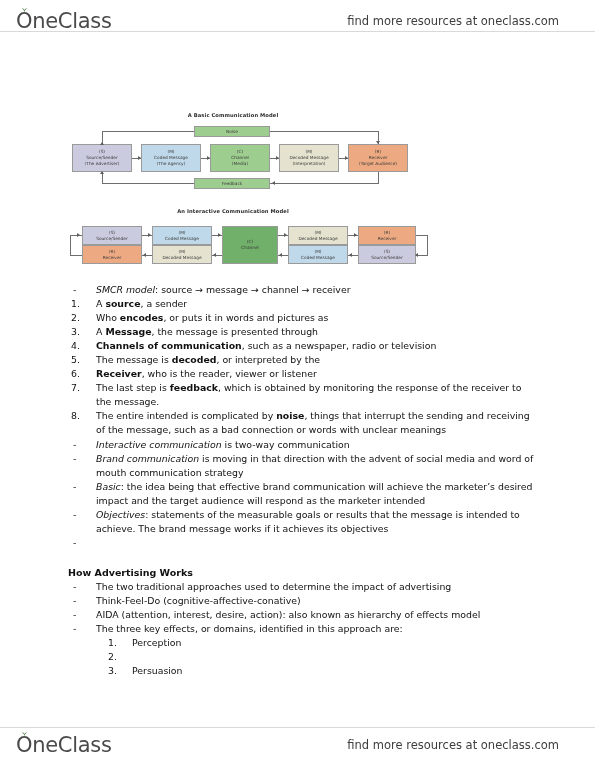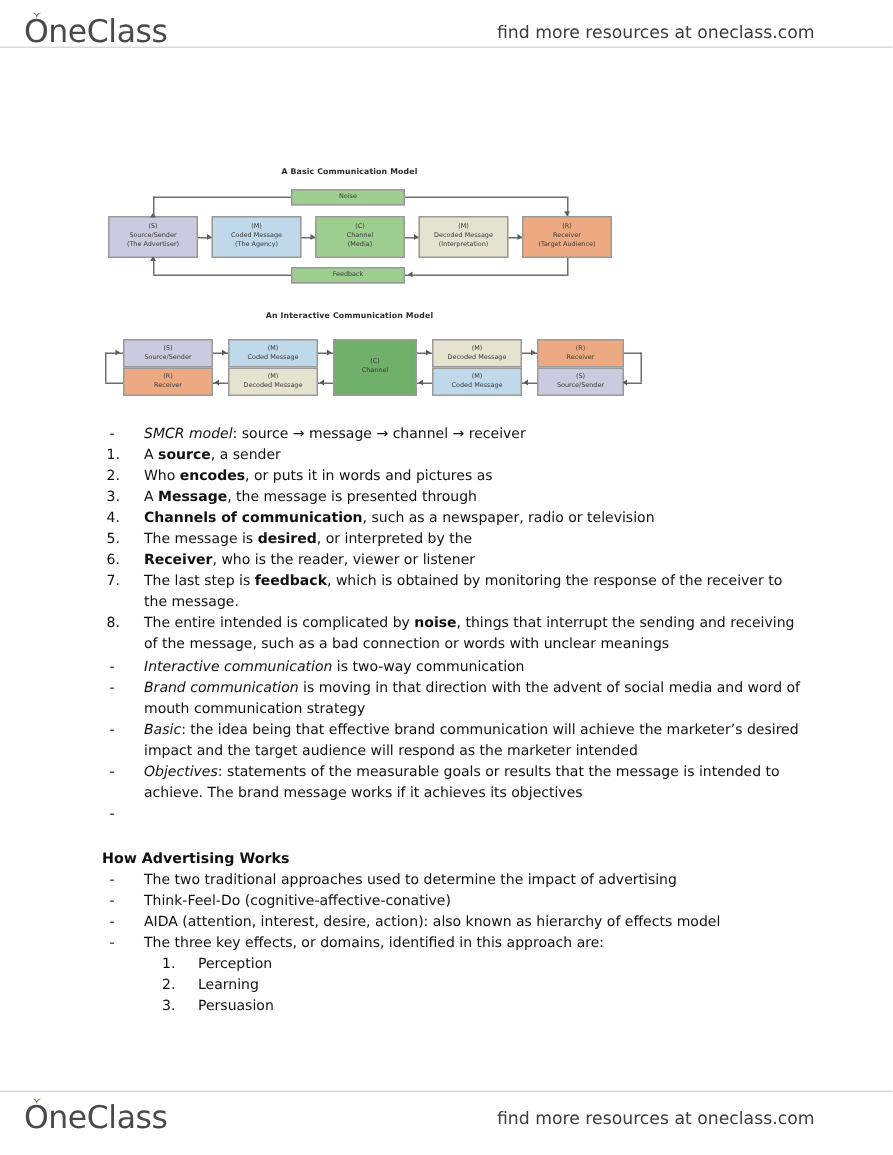--- a/index.html
+++ b/index.html
@@ -32,21 +32,21 @@
     display: flex; align-items: baseline;
     font-family: "DejaVu Sans", sans-serif;
     font-size: 21px; color: #4a4a4a; letter-spacing: -0.3px;
   }
   .logo-o { position: relative; display: inline-block; }
   .logo-sprout {
     position: absolute; top: -3px; left: 4px;
     width: 9px; height: 6px;
   }
   .promo {
-    position: absolute; right: 52px;
+    position: absolute; right: 36px;
     font-family: "DejaVu Sans", sans-serif;
     font-size: 11.5px; color: #3d3d3d;
   }
 
   .doc-title {
     position: absolute; left: 68px; top: 66px;
     font-size: 11px; font-weight: bold; color: #1a1a1a;
     font-family: "DejaVu Sans", sans-serif;
   }
 
@@ -275,21 +275,21 @@
         <div class="row">
           <div class="mk num">3.</div>
           <div class="tx"><span>A </span><b>Message</b><span>, the message is presented through</span></div>
         </div>
         <div class="row">
           <div class="mk num">4.</div>
           <div class="tx"><span></span><b>Channels of communication</b><span>, such as a newspaper, radio or television</span></div>
         </div>
         <div class="row">
           <div class="mk num">5.</div>
-          <div class="tx"><span>The message is </span><b>desired</b><span>, or interpreted by the</span></div>
+          <div class="tx"><span>The message is </span><b>decoded</b><span>, or interpreted by the</span></div>
         </div>
         <div class="row">
           <div class="mk num">6.</div>
           <div class="tx"><span></span><b>Receiver</b><span>, who is the reader, viewer or listener</span></div>
         </div>
         <div class="row">
           <div class="mk num">7.</div>
           <div class="tx"><span>The last step is </span><b>feedback</b><span>, which is obtained by monitoring the response of the receiver to the message.</span></div>
         </div>
         <div class="row">
@@ -342,21 +342,20 @@
         </div>
       </div>
 
     <div id="sub-numbered-list">
         <div class="sub-row">
           <div class="sub-mk">1.</div>
           <div class="tx">Perception</div>
         </div>
         <div class="sub-row">
           <div class="sub-mk">2.</div>
-          <div class="tx">Learning</div>
         </div>
         <div class="sub-row">
           <div class="sub-mk">3.</div>
           <div class="tx">Persuasion</div>
         </div>
       </div>
   </div>
 
   <div class="hr-rule hr-bottom"></div>
   <div class="brandbar bottom">

